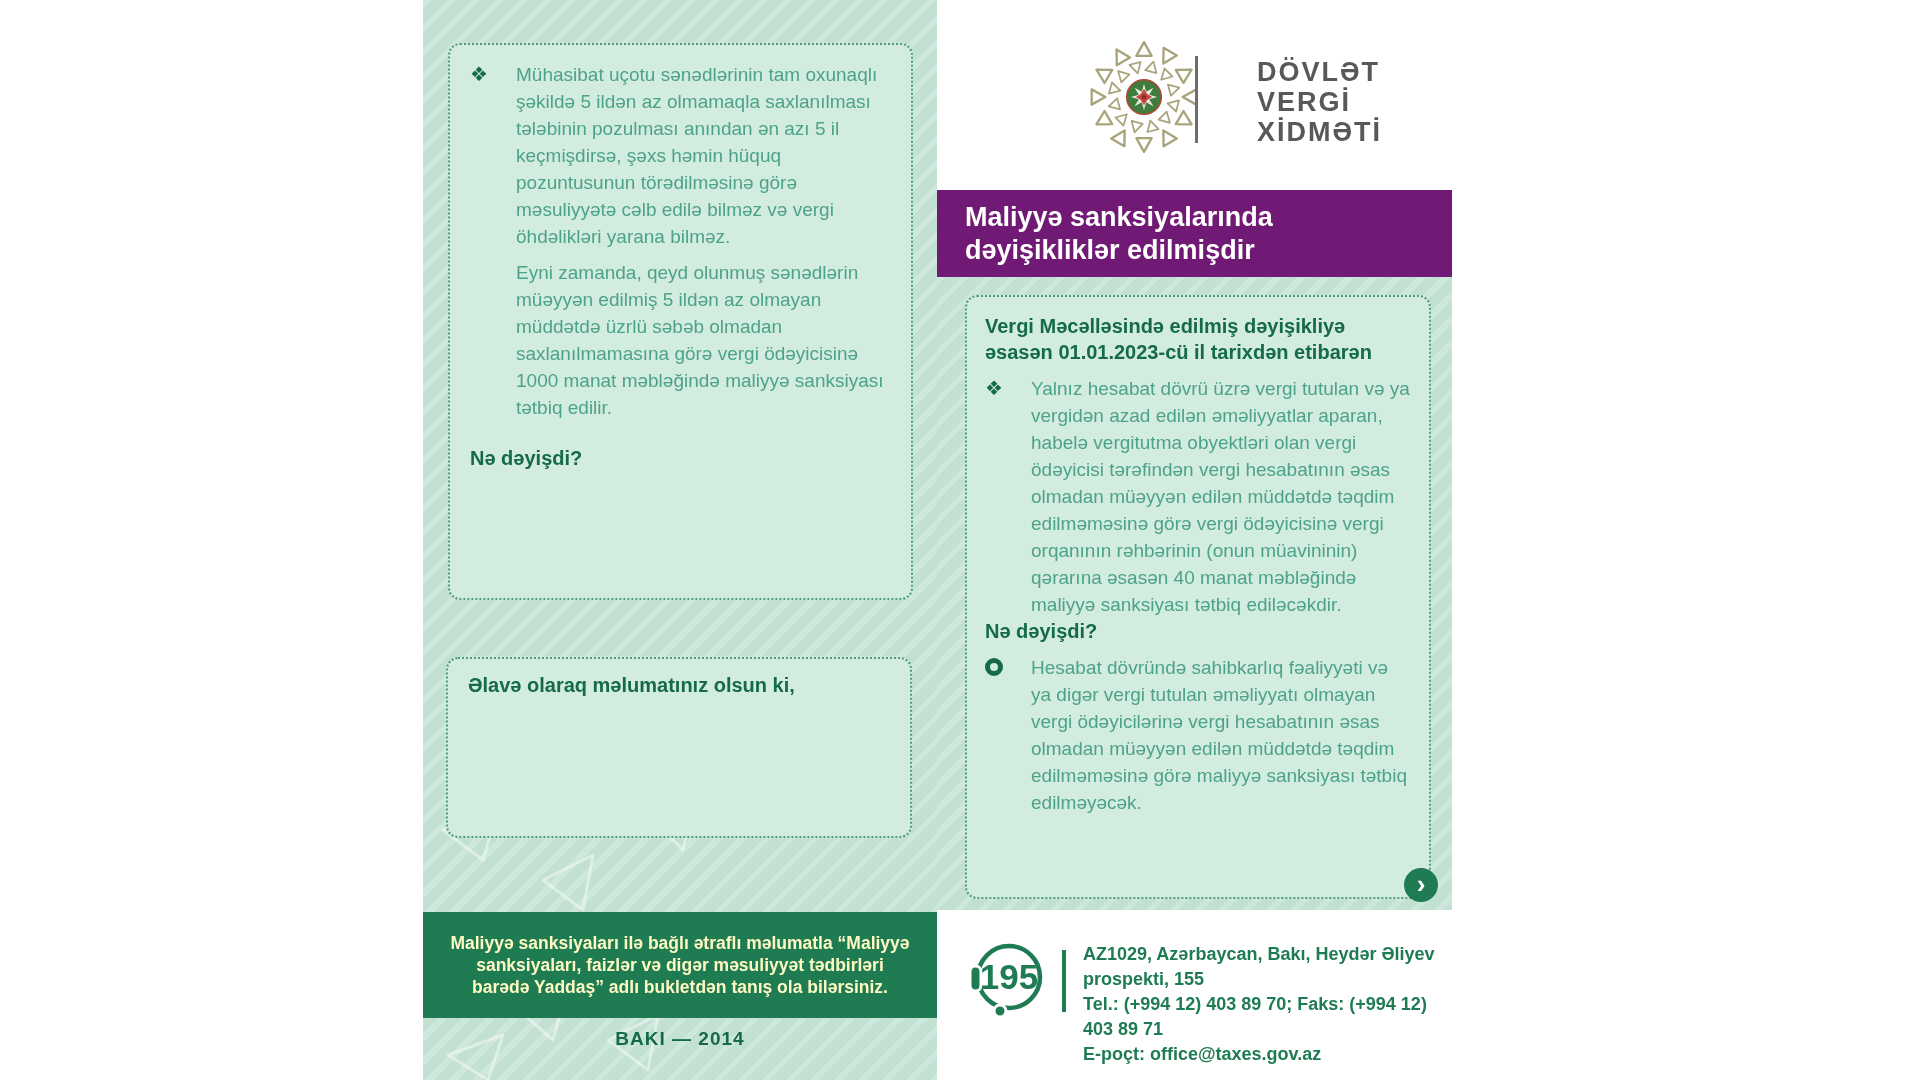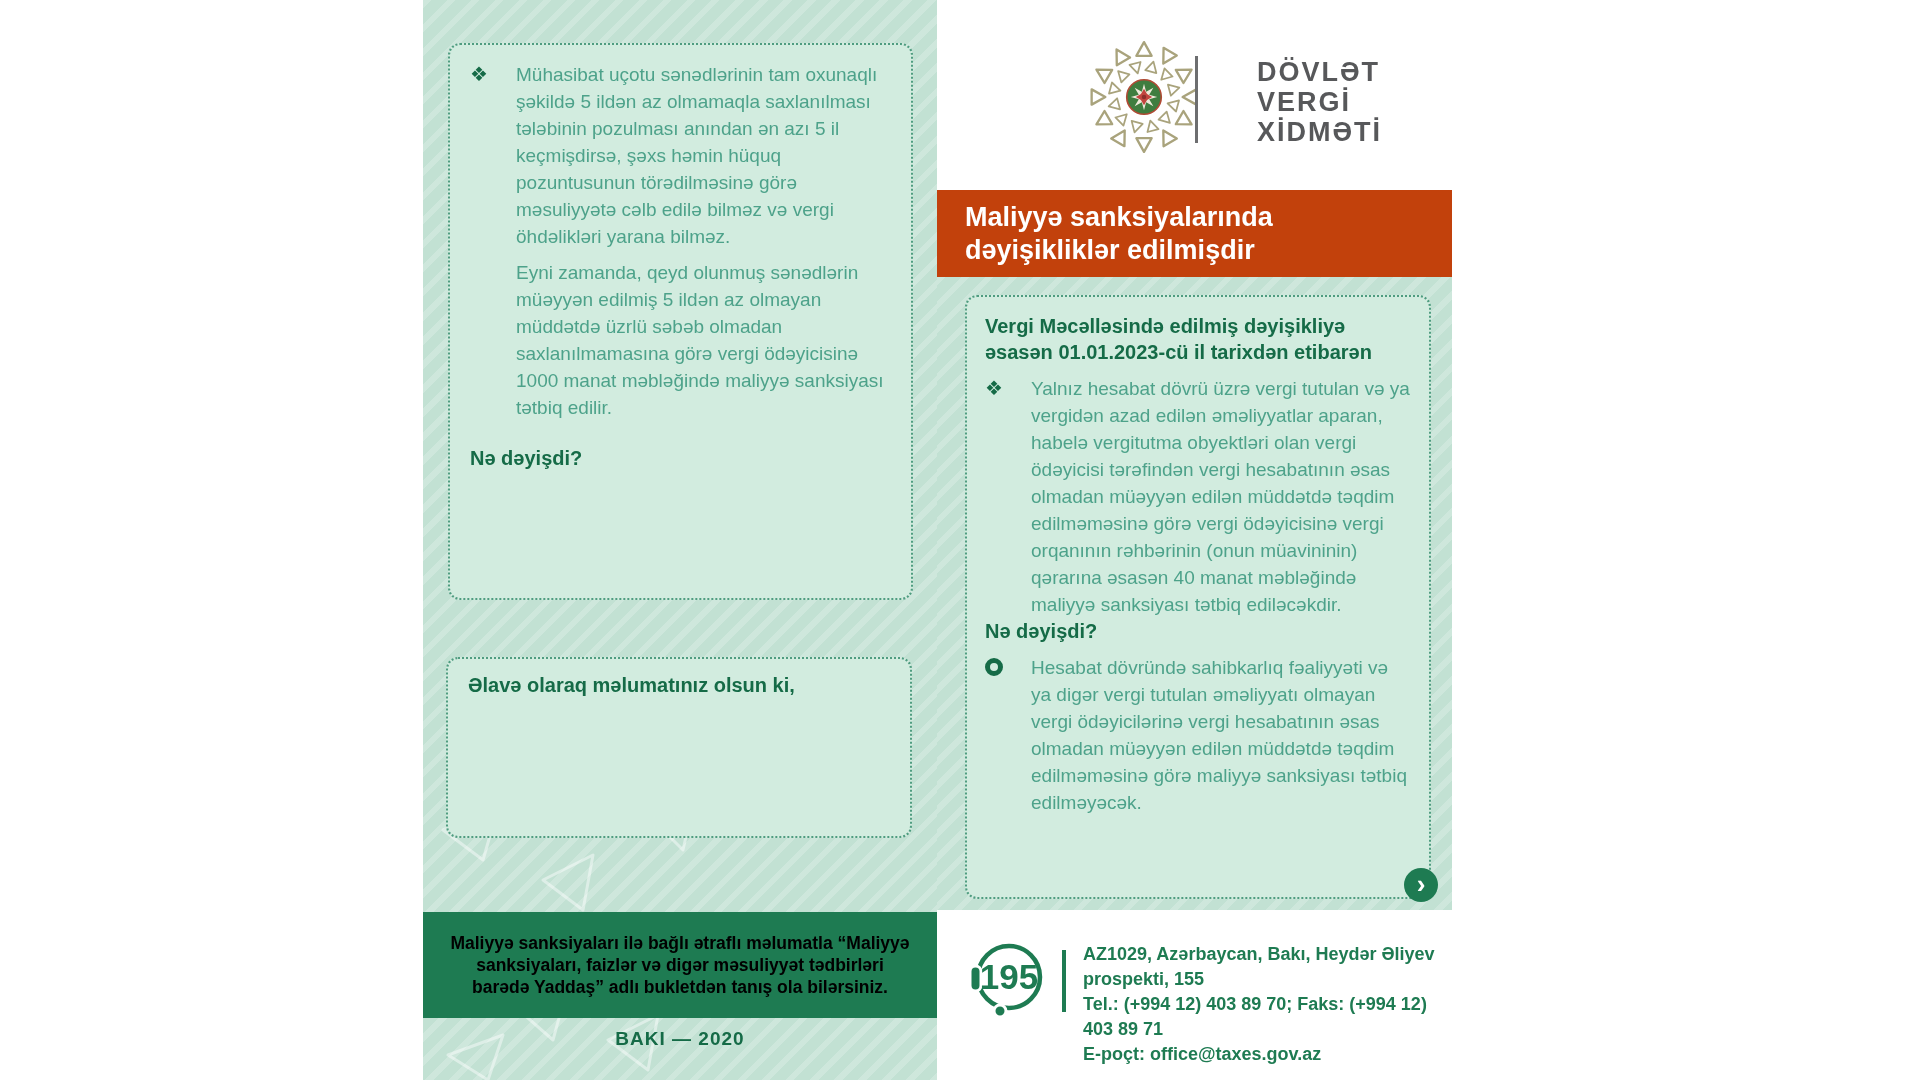--- a/index.html
+++ b/index.html
@@ -22,36 +22,36 @@
   .diamond { font-size:20px; line-height:27px; color:#156b47; }
   .ring { width:18px; height:18px; border:5px solid #156b47; border-radius:50%; margin-top:4px; }
   .body-text { font-size:19px; line-height:27px; color:#4da28a;margin-left:16px; }
   .box2 .body-text { line-height:26px; }
   .indent { padding-left:30px; margin-top:9px; }
   .q-head { font-size:20px; line-height:26px; font-weight:bold; color:#156b47; }
   .box1 .q-head { margin-top:24px; margin-bottom:11px; }
   .box2 .q-head { margin-bottom:12px; }
   .footer-green {
     position:absolute; left:0; top:912px; width:514px; height:106px;
-    background:#1e7b52; color:#000000; font-weight:bold; font-size:17.5px; line-height:22px;
+    background:#1e7b52; color:#fef9c3; font-weight:bold; font-size:17.5px; line-height:22px;
     display:flex; align-items:center; justify-content:center; text-align:center; padding:8px 26px;
   }
   .city-year {
     position:absolute; left:0; top:1028px; width:514px; text-align:center;
     color:#156b47; font-weight:bold; font-size:19px; letter-spacing:1px;
   }
   .deco { position:absolute; left:0; top:790px; pointer-events:none; }
 
   
   .right-panel { position:absolute; left:937px; top:0; width:515px; height:1080px; background:#ffffff; }
   .emblem { position:absolute; left:146px; top:36px; width:122px; height:122px; }
   .logo-sep { position:absolute; left:258px; top:56px; width:3px; height:87px; background:#6d6e70; }
   .logo-text { position:absolute; left:276px; top:57px; color:#57585a; font-size:27px; line-height:30px; font-weight:600; letter-spacing:2px;margin-left:44px; }
   .banner {
-    position:absolute; left:0; top:190px; width:515px; height:87px; background:#c2410c;
+    position:absolute; left:0; top:190px; width:515px; height:87px; background:#701a75;
     color:#ffffff; font-size:27px; line-height:33px; font-weight:bold;
     display:flex; align-items:center; padding-left:28px; padding-right:140px;
   }
   .banner-notch {
     position:absolute; left:449px; top:277px; width:0; height:0;
     border-left:33px solid transparent; border-right:33px solid transparent; border-top:35px solid #1e7b52;
   }
   .green-area {
     position:absolute; left:0; top:277px; width:515px; height:633px;
     background-color:#c2e1d3;
@@ -102,21 +102,21 @@
     </div>
 
     <div class="dbox box2">
       <h3 class="q-head">Əlavə olaraq məlumatınız olsun ki,</h3>
     </div>
 
     <div class="footer-green">
       <span>Maliyyə sanksiyaları ilə bağlı ətraflı məlumatla “Maliyyə sanksiyaları, faizlər və digər məsuliyyət tədbirləri barədə Yaddaş” adlı bukletdən tanış ola bilərsiniz.</span>
     </div>
 
-    <div class="city-year">BAKI — 2020</div>
+    <div class="city-year">BAKI — 2014</div>
   </div>
 
   <div class="right-panel">
 
     <svg class="emblem" viewBox="0 0 120 120">
       <defs>
         <path id="t1" d="M0,-8 L7.5,5.5 L-7.5,5.5 Z" fill="none" stroke="#a9a37c" stroke-width="2.3" stroke-linejoin="round"></path>
       </defs>
       <use href="#t1" transform="rotate(0 60 60) translate(60 14)"></use>
       <use href="#t1" transform="rotate(30 60 60) translate(60 14) rotate(180)"></use>

